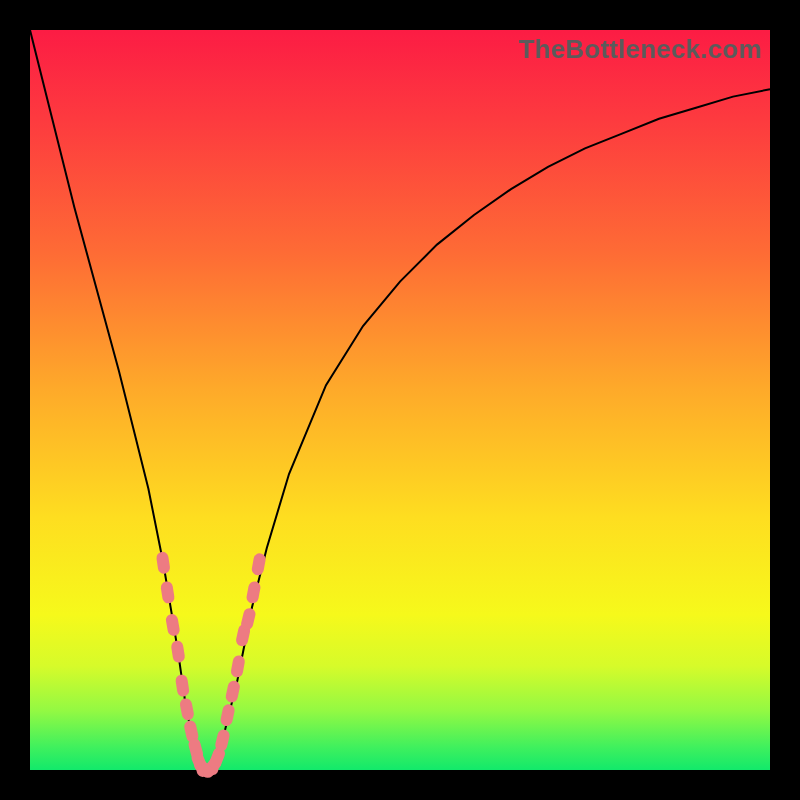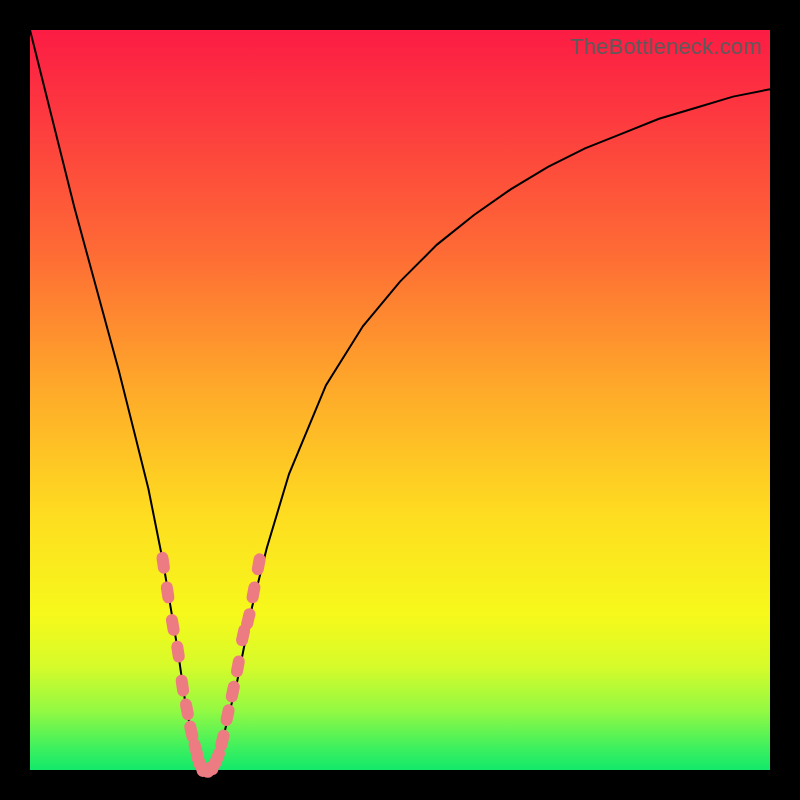--- a/index.html
+++ b/index.html
@@ -38,22 +38,22 @@
       #93f943 92%,
       #3ef05e 97%,
       #12e96b 100%
     );
   }
   .watermark {
     position: absolute;
     top: 4px;
     right: 8px;
     color: #5b5b5b;
-    font-size: 22px;
-    font-weight: 400;
+    font-size: 26px;
+    font-weight: 700;
     letter-spacing: 0.2px;
     user-select: none;
   }
   svg.curve {
     position: absolute;
     left: 0;
     top: 0;
     width: 740px;
     height: 740px;
     overflow: visible;

